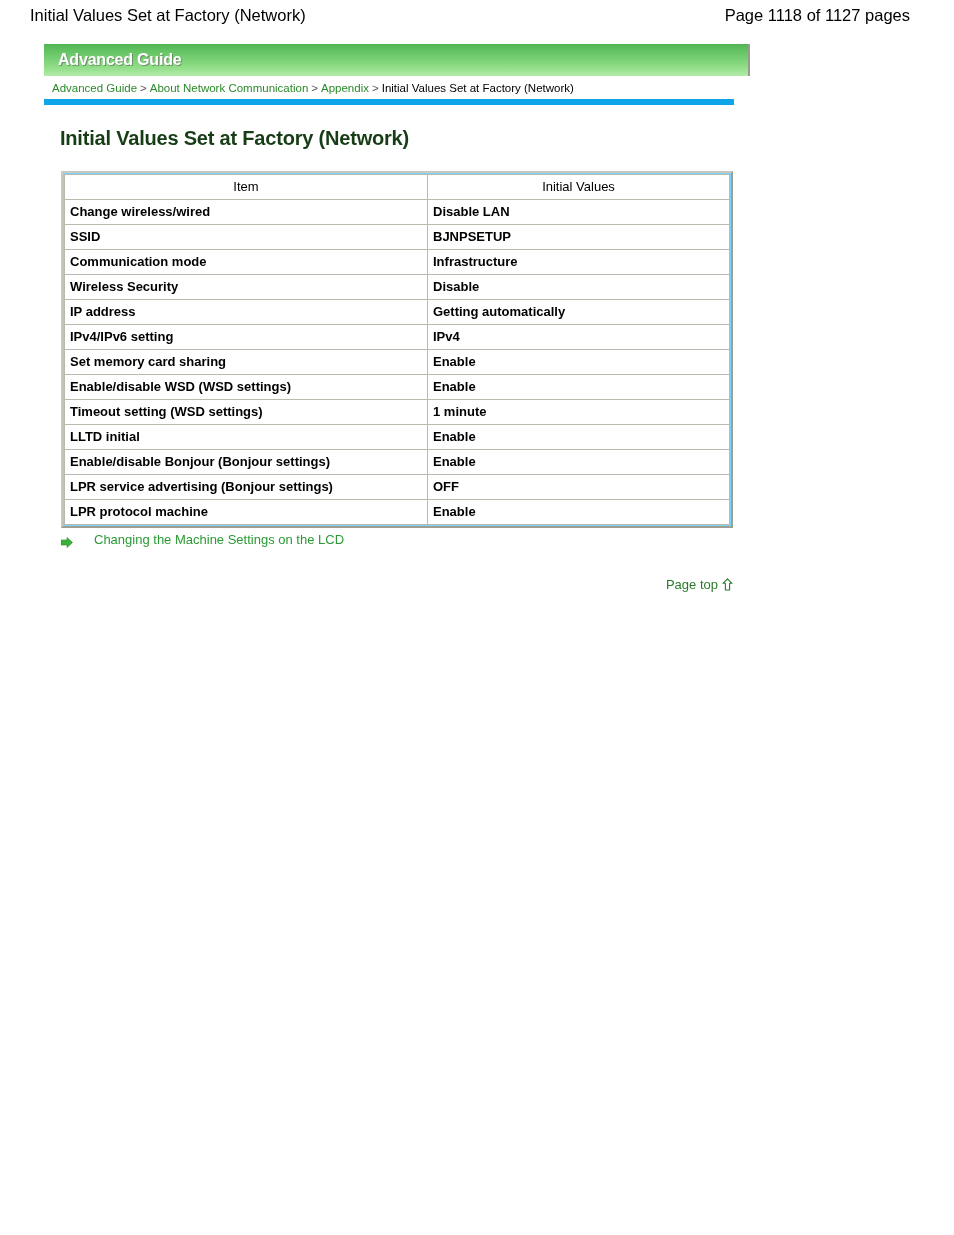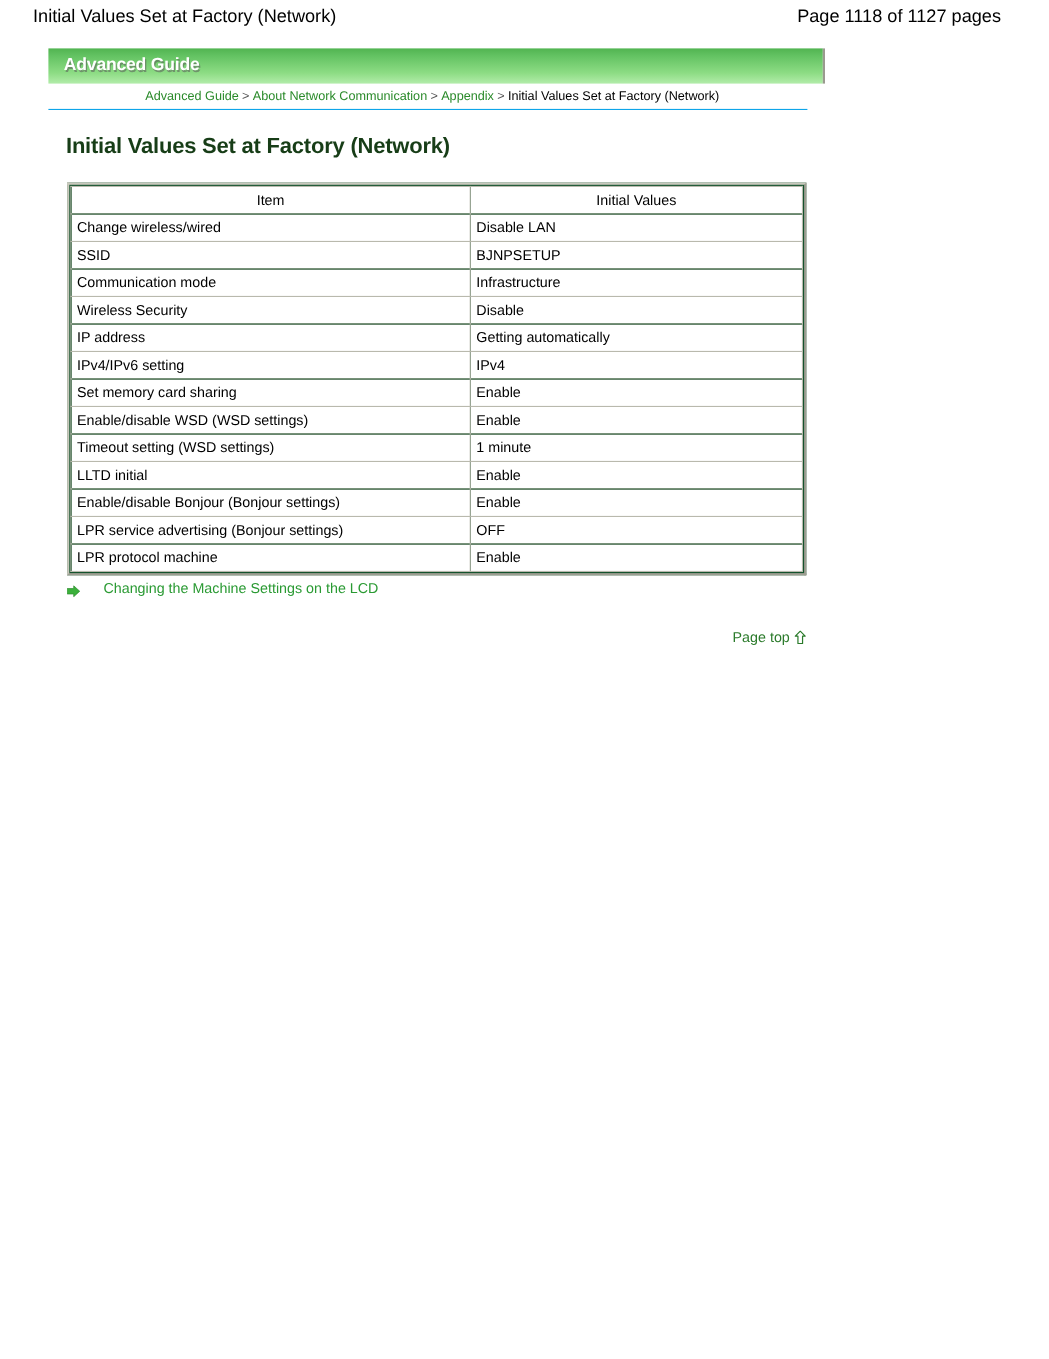--- a/index.html
+++ b/index.html
@@ -51,25 +51,24 @@
     font-weight: bold;
     color: #ffffff;
     letter-spacing: -0.2px;
     text-shadow: 1px 1px 0 rgba(90,90,90,0.55);
   }
 
   
   .breadcrumb {
     padding: 6px 0 5px 8px;
     font-size: 11.5px;
-    border-bottom: 1px solid #0ea5e9;
+    border-bottom: 6px solid #0ea5e9;
     width: 690px;
     box-sizing: border-box;
     white-space: nowrap;
-    text-align: center;
   }
   .breadcrumb a {
     color: #2a8a2a;
     text-decoration: none;
   }
   .breadcrumb .sep {
     color: #555;
     margin: 0 3px;
   }
   .breadcrumb .current {
@@ -85,40 +84,41 @@
     letter-spacing: -0.2px;
   }
 
   
   .table-wrap {
     margin: 21px 0 0 17px;
     width: 672px;
     border: 2px solid #9e9e92;
     border-top-color: #c8c8bc;
     border-left-color: #c8c8bc;
-    background: #14532d;
+    background: #7dd3fc;
     box-sizing: border-box;
     padding: 1px;
   }
   table.spec {
     border-collapse: collapse;
     width: 100%;
     table-layout: fixed;
     font-size: 13px;
   }
   table.spec col.c-item { width: 363px; }
   table.spec th, table.spec td {
     border: 1px solid #b9b9ad;
     padding: 3px 5px 4px 5px;
     vertical-align: middle;
     height: 17px;
     line-height: 17px;
     background: #ffffff;
     overflow: hidden;
     white-space: nowrap;
+    font-weight: bold;
   }
   table.spec th {
     text-align: center;
     font-weight: normal;
   }
   table.spec td { text-align: left; }
 
   
   .footnote {
     margin: 10px 0 0 17px;

